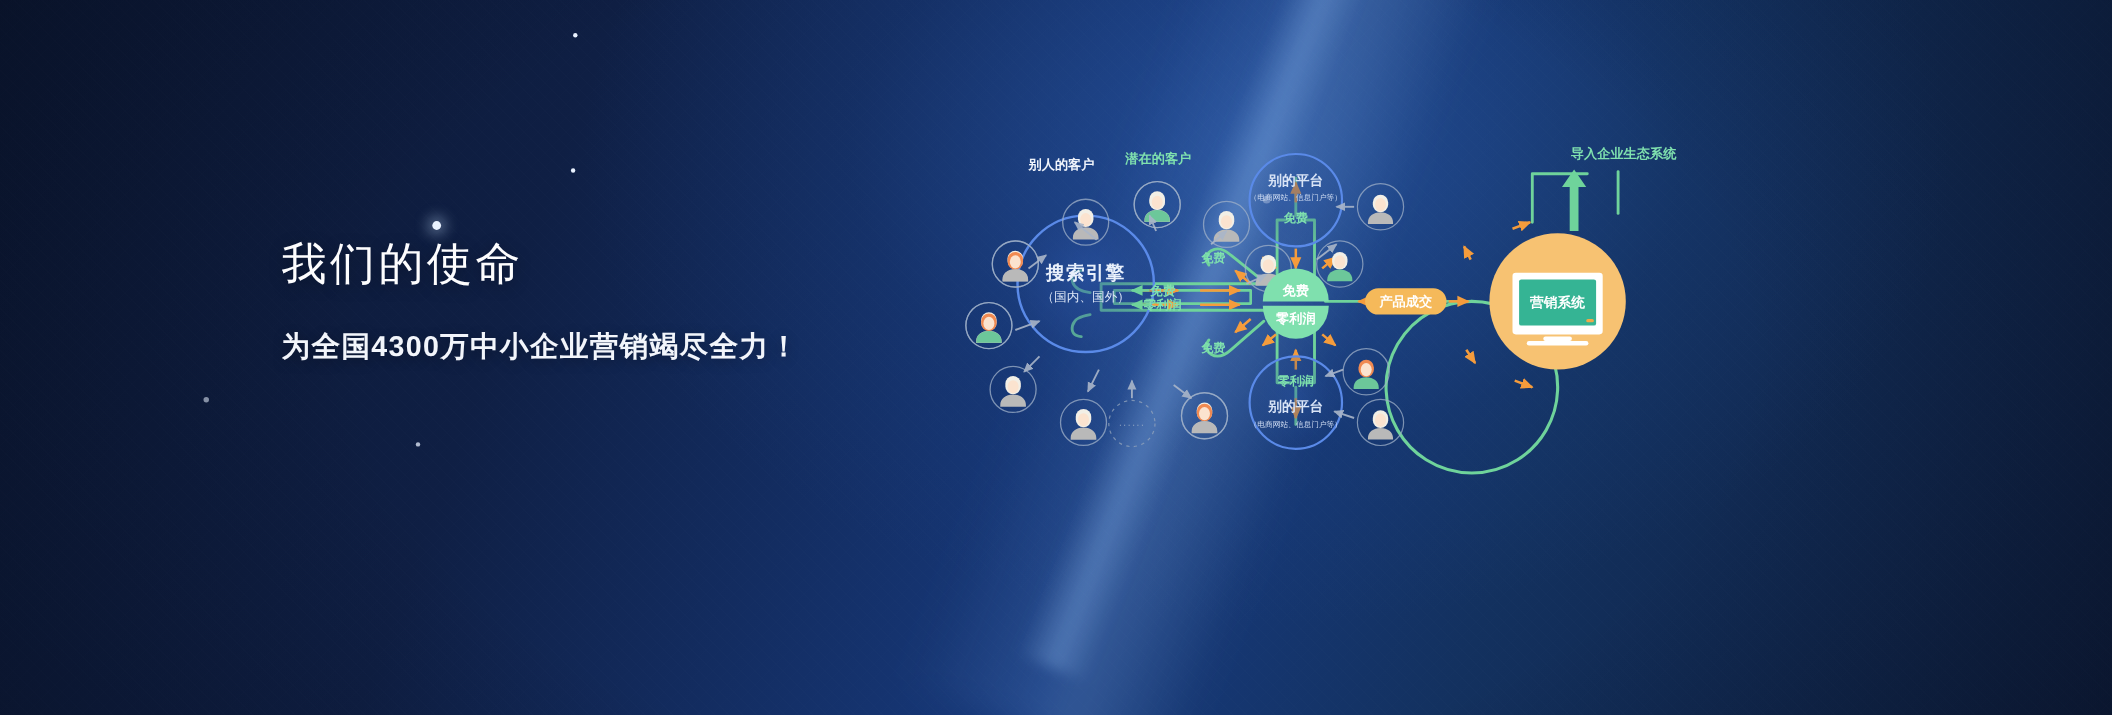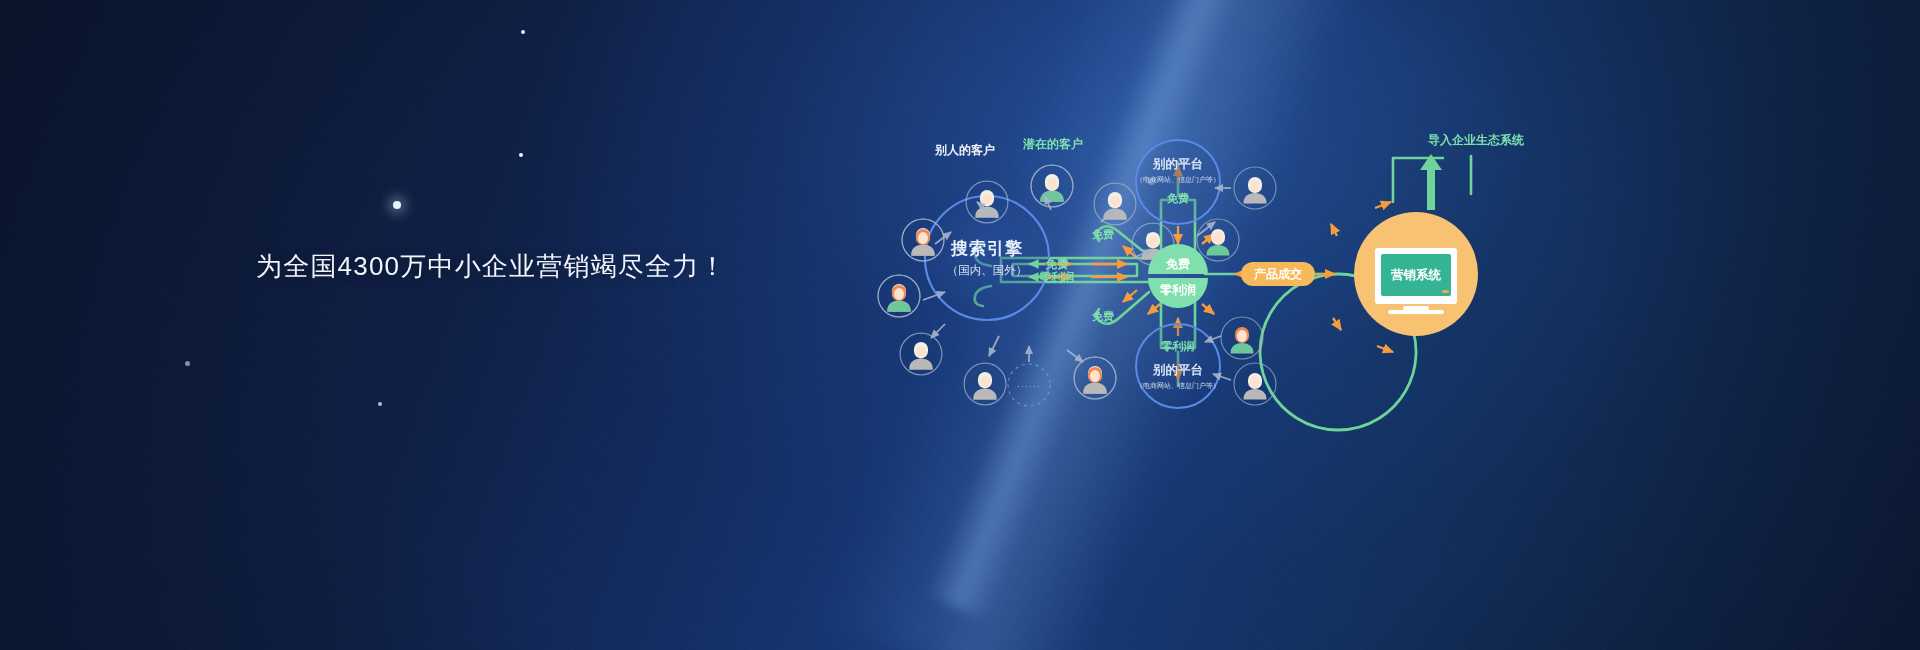--- a/index.html
+++ b/index.html
@@ -47,21 +47,21 @@
   .spark.glow { box-shadow:0 0 12px 5px rgba(200,225,255,.35); }
 
   
   #hero { position:absolute; left:256px; top:216px; }
   #hero-title {
     font-size:41px; color:#fdfdfe; letter-spacing:3px; font-weight:400;
     line-height:1.2; text-shadow:0 2px 14px rgba(0,0,0,.35);
   }
   #hero-sub {
     margin-top:33px;
-    font-size:26px; color:#f2f5fb; letter-spacing:1.2px; font-weight:400;
+    font-size:26px; color:#f2f5fb; letter-spacing:1.2px; font-weight:700;
     text-shadow:0 2px 12px rgba(0,0,0,.3);
   }
 
   
   #diagram { position:absolute; left:905px; top:140px; width:620px; height:400px; }
   #diagram svg { display:block; overflow:visible; }
   .dlabel { font-family:"Liberation Sans","DejaVu Sans",sans-serif; }
 </style>
 </head>
 <body>
@@ -75,20 +75,21 @@
   <div id="vignette"></div>
 
   <div class="spark" style="left:521px;top:30px;width:4px;height:4px;"></div>
   <div class="spark" style="left:519px;top:153px;width:4px;height:4px;"></div>
   <div class="spark glow" style="left:393px;top:201px;width:8px;height:8px;"></div>
   <div class="spark" style="left:185px;top:361px;width:5px;height:5px;opacity:.55;"></div>
   <div class="spark" style="left:378px;top:402px;width:4px;height:4px;opacity:.75;"></div>
   <div class="spark" style="left:1148px;top:178px;width:7px;height:7px;opacity:.45;"></div>
 
   <div id="hero">
+    <div id="hero-title">我们的使命</div>
     <div id="hero-sub">为全国4300万中小企业营销竭尽全力！</div>
   </div>
 
   <div id="diagram">
   <svg width="620" height="400" viewBox="0 0 620 400" xmlns="http://www.w3.org/2000/svg">
     <defs>
       <marker id="agray" viewBox="0 0 10 10" refX="8" refY="5" markerWidth="6" markerHeight="6" orient="auto">
         <path d="M0,1 L9,5 L0,9 z" fill="#aab6c9"></path>
       </marker>
       <marker id="aorange" viewBox="0 0 10 10" refX="8" refY="5" markerWidth="5.5" markerHeight="5.5" orient="auto">

